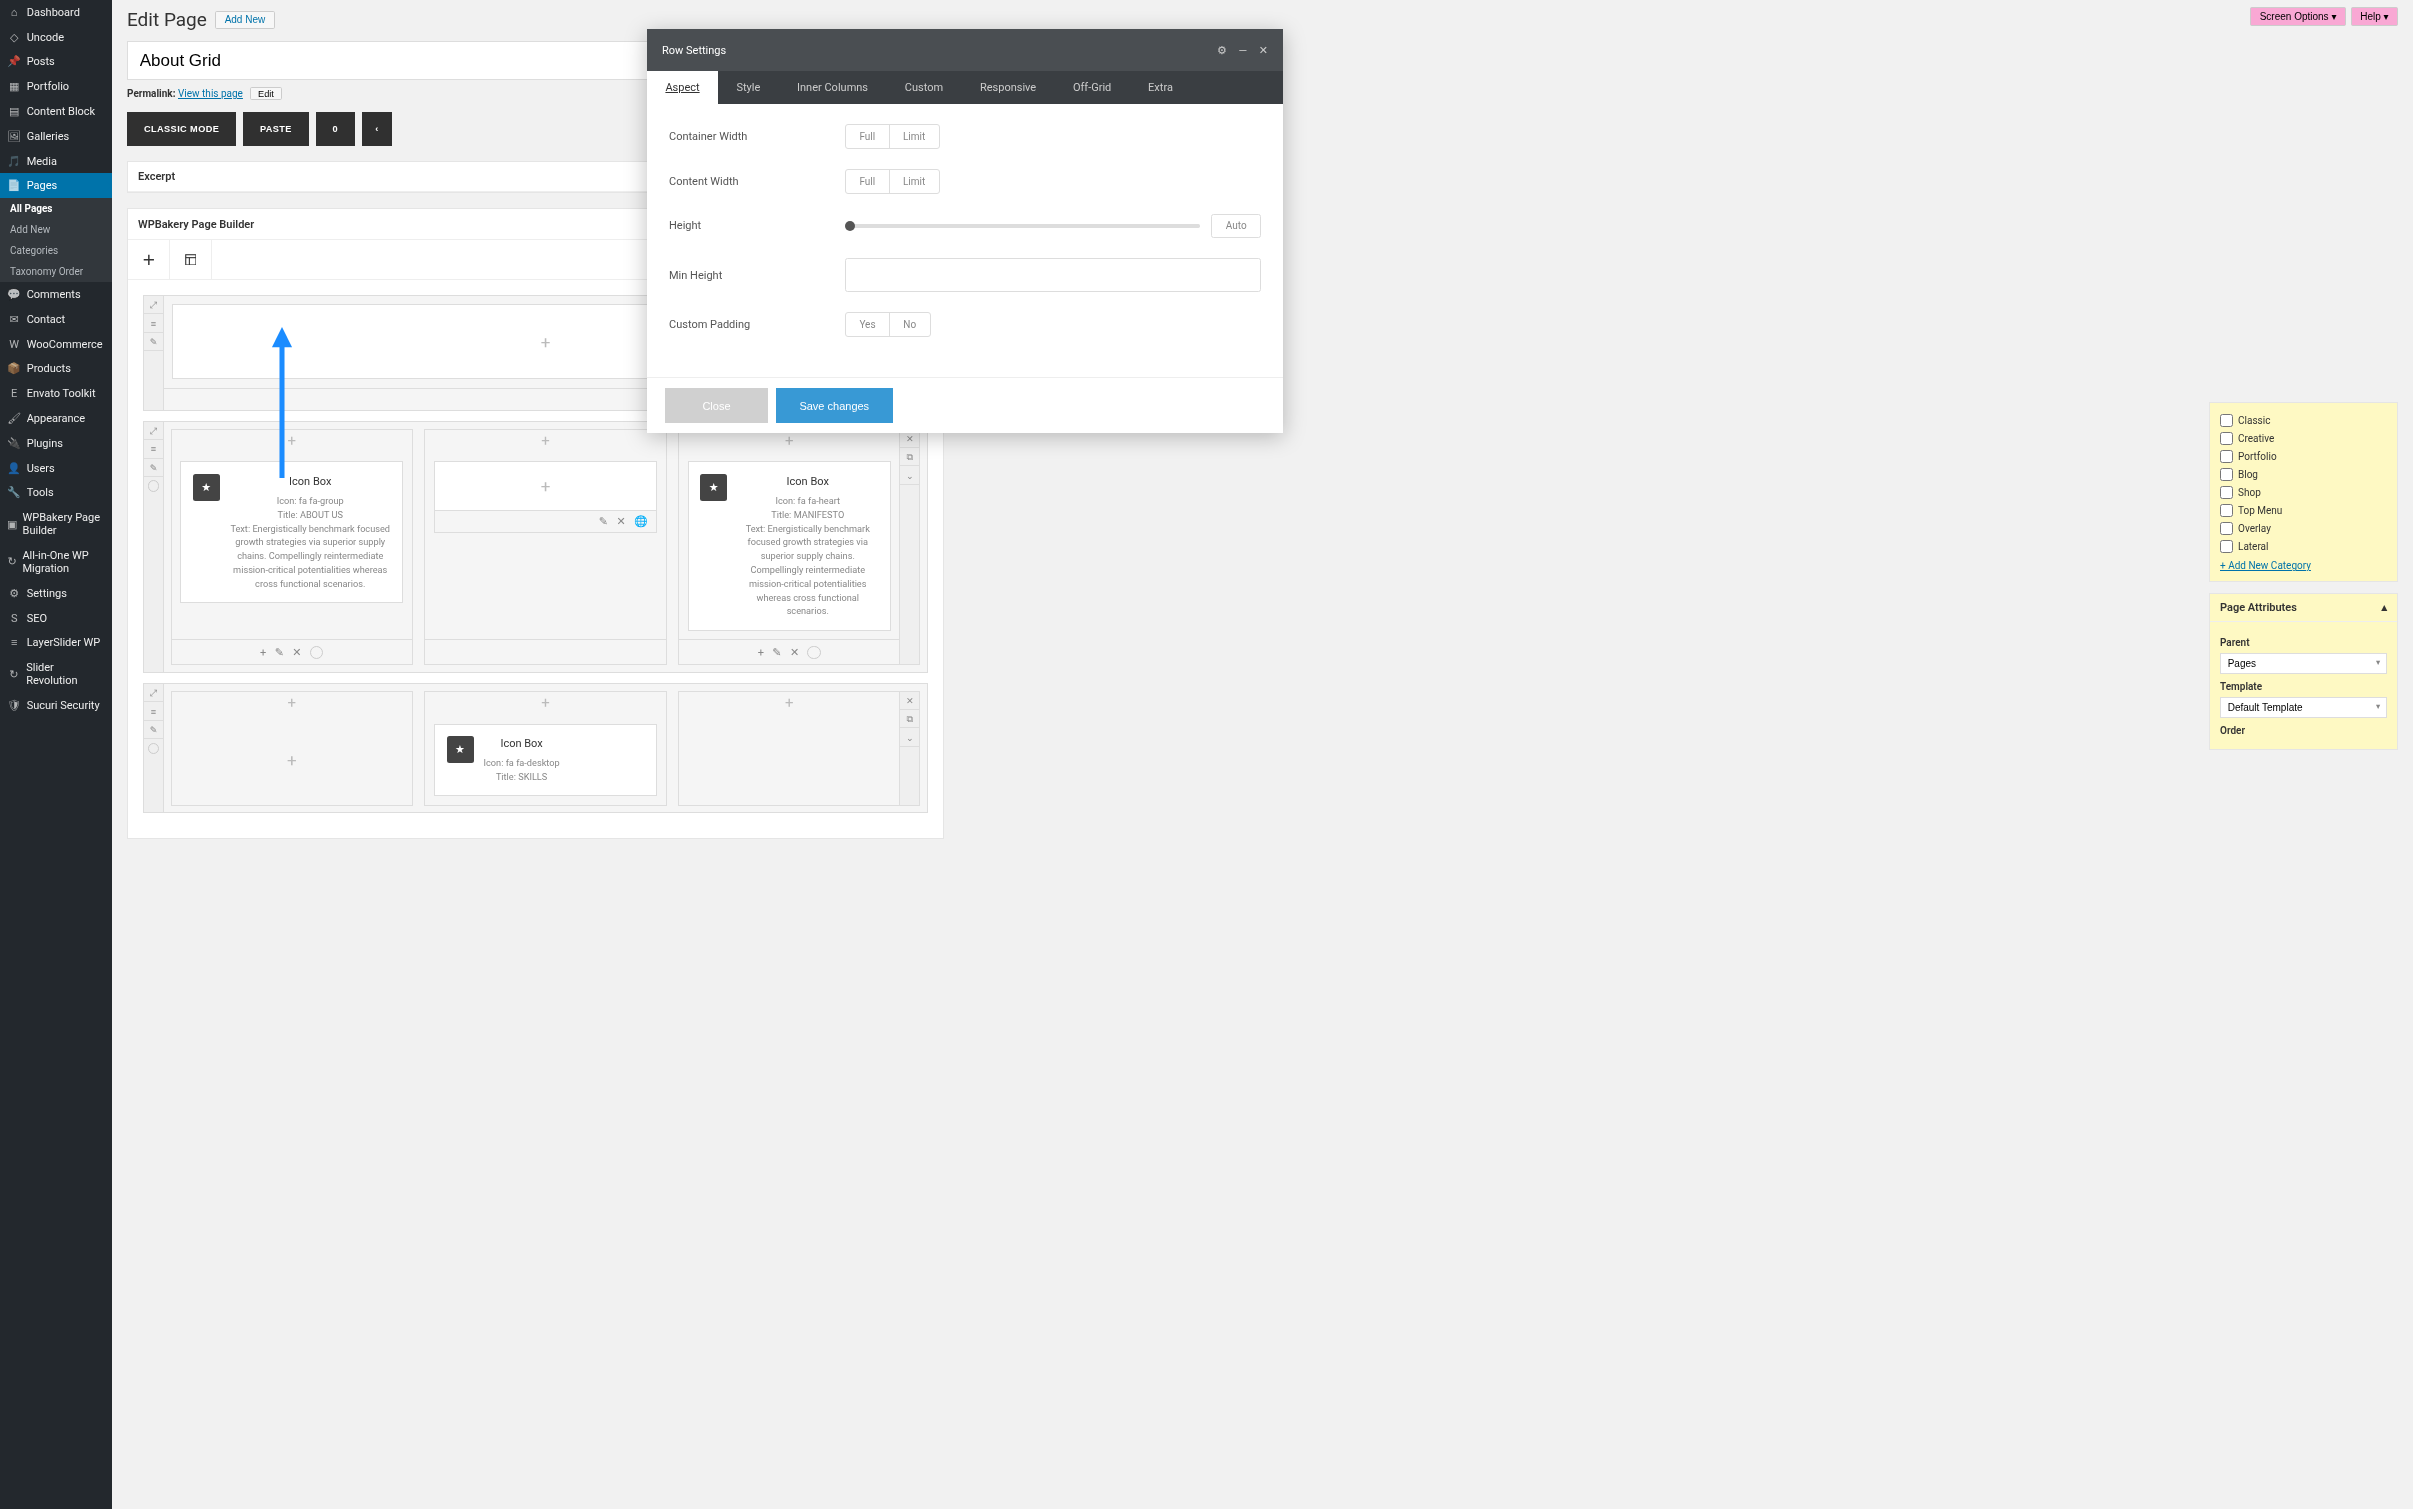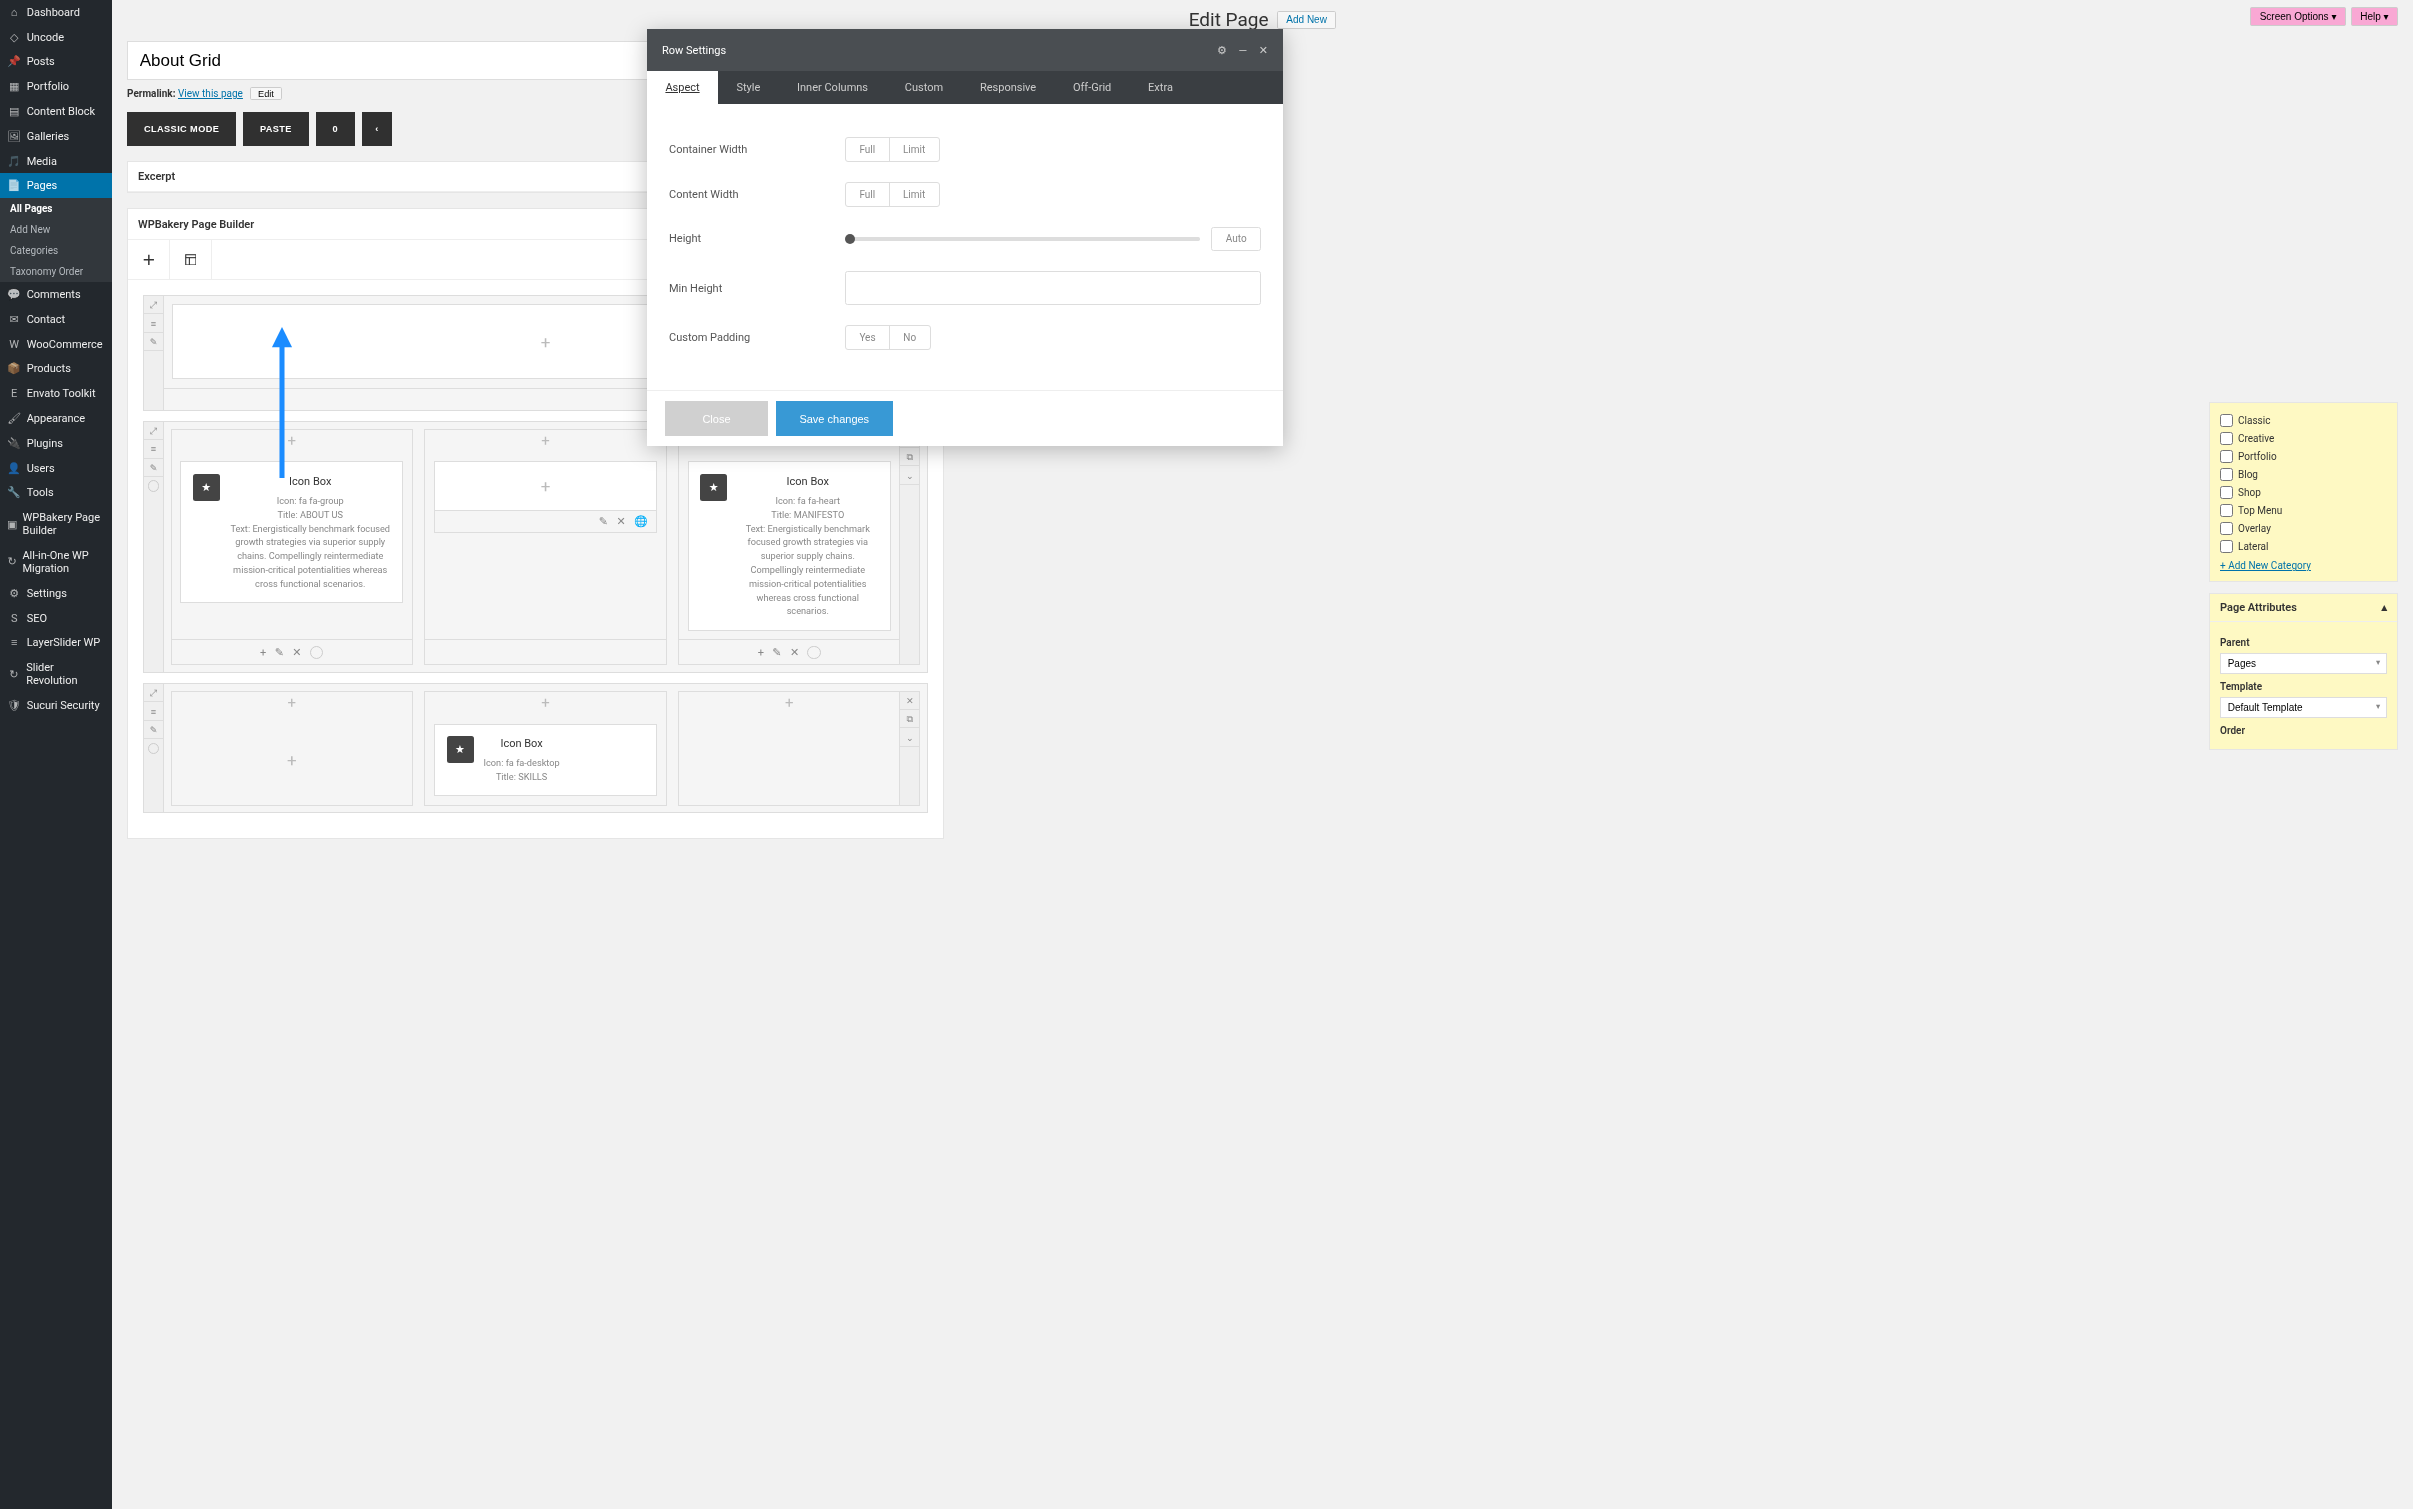--- a/index.html
+++ b/index.html
@@ -13,21 +13,21 @@
 .sidebar-item.active::after { content: ''; position: absolute; right: -4.2px; top: 50%; transform: translateY(-50%); border: 5px solid transparent; border-left-color: #0073aa; }
 .sidebar-item .icon { width: 15px; margin-right: 5px; text-align: center; opacity: 0.7; }
 .sidebar-sub { background: #32373c; }
 .sidebar-sub-item { padding: 5px 10px; color: #b4b9be; font-size: 10px; cursor: pointer; }
 .sidebar-sub-item.active { color: #fff; font-weight: 700; }
 
 
 .main { flex: 1; padding: 8.4px 15px; position: relative; }
 .top-right { position: absolute; top: 6.7px; right: 15px; display: flex; gap: 5px; }
 .screen-btn { background: #f9a8d4; border: 0.8px solid #ccc; padding: 3.4px 8.4px; font-size: 10px; cursor: pointer; border-radius: 1.7px; }
-.page-title-row { display: flex; align-items: center; gap: 8.4px; margin-bottom: 10px; justify-content: center; }
+.page-title-row { display: flex; align-items: center; gap: 8.4px; margin-bottom: 10px; }
 .page-title { font-size: 19px; font-weight: 400; }
 .add-new-btn { background: #f7f7f7; border: 0.8px solid #ccc; color: #0073aa; padding: 2.5px 8.4px; font-size: 10px; border-radius: 1.7px; cursor: pointer; }
 .title-input { width: 100%; max-width: 817px; padding: 8.4px 11.7px; font-size: 17px; border: 0.8px solid #ddd; background: #fff; }
 .permalink { margin-top: 6.7px; font-size: 10px; }
 .permalink a { color: #0073aa; }
 .permalink .edit-btn { border: 0.8px solid #ccc; background: #f7f7f7; padding: 0.8px 6.7px; font-size: 9.2px; margin-left: 5px; border-radius: 1.7px; cursor: pointer; }
 .mode-row { display: flex; gap: 6.7px; margin-top: 11.7px; }
 .mode-btn { background: #303030; color: #fff; padding: 11.7px 17px; font-size: 9.2px; font-weight: 600; letter-spacing: 0.4px; cursor: pointer; border: none; }
 .mode-btn.arrow { padding: 11.7px 13.4px; }
 .panel { background: #fff; border: 0.8px solid #e5e5e5; margin-top: 15px; max-width: 817px; }
@@ -74,21 +74,21 @@
 .attr-label { font-size: 10px; font-weight: 600; margin-bottom: 5px; margin-top: 6.7px; }
 
 
 .modal { position: absolute; top: 29px; left: 535px; width: 636px; background: #fff; box-shadow: 0 4.2px 21px rgba(0,0,0,0.25); z-index: 100; }
 .modal-header { background: #4a4e52; color: #fff; height: 42px; display: flex; align-items: center; justify-content: space-between; padding: 0 15px; }
 .modal-header-actions { display: flex; gap: 11.7px; color: #ccc; }
 .modal-header-actions span { cursor: pointer; }
 .modal-tabs { background: #3a3e42; display: flex; }
 .modal-tab { padding: 10px 18.4px; color: #ccc; font-size: 11px; cursor: pointer; }
 .modal-tab.active { background: #fff; color: #333; text-decoration: underline; }
-.modal-body { padding: 20px 22px; margin-top: 13px; }
+.modal-body { padding: 20px 22px; }
 .setting-row { display: flex; align-items: center; margin-bottom: 20px; }
 .setting-label { width: 176px; font-size: 11px; color: #555; }
 .toggle-group { display: flex; border: 0.8px solid #ddd; border-radius: 3px; overflow: hidden; }
 .toggle-opt { padding: 5.9px 13.4px; font-size: 10px; color: #888; cursor: pointer; }
 .toggle-opt + .toggle-opt { border-left: 0.8px solid #ddd; }
 .slider-track { flex: 1; height: 3.4px; background: #ddd; position: relative; border-radius: 1.7px; }
 .slider-thumb { width: 10px; height: 10px; background: #555; border-radius: 50%; position: absolute; left: 0; top: -3.4px; }
 .auto-btn { margin-left: 11.7px; padding: 5.9px 13.4px; border: 0.8px solid #ddd; border-radius: 2.5px; font-size: 10px; color: #888; cursor: pointer; }
 .text-input { flex: 1; padding: 8.4px; border: 0.8px solid #ddd; border-radius: 2.5px; }
 .modal-footer { border-top: 0.8px solid #eee; padding: 10px 18.4px; display: flex; gap: 8.4px; }

